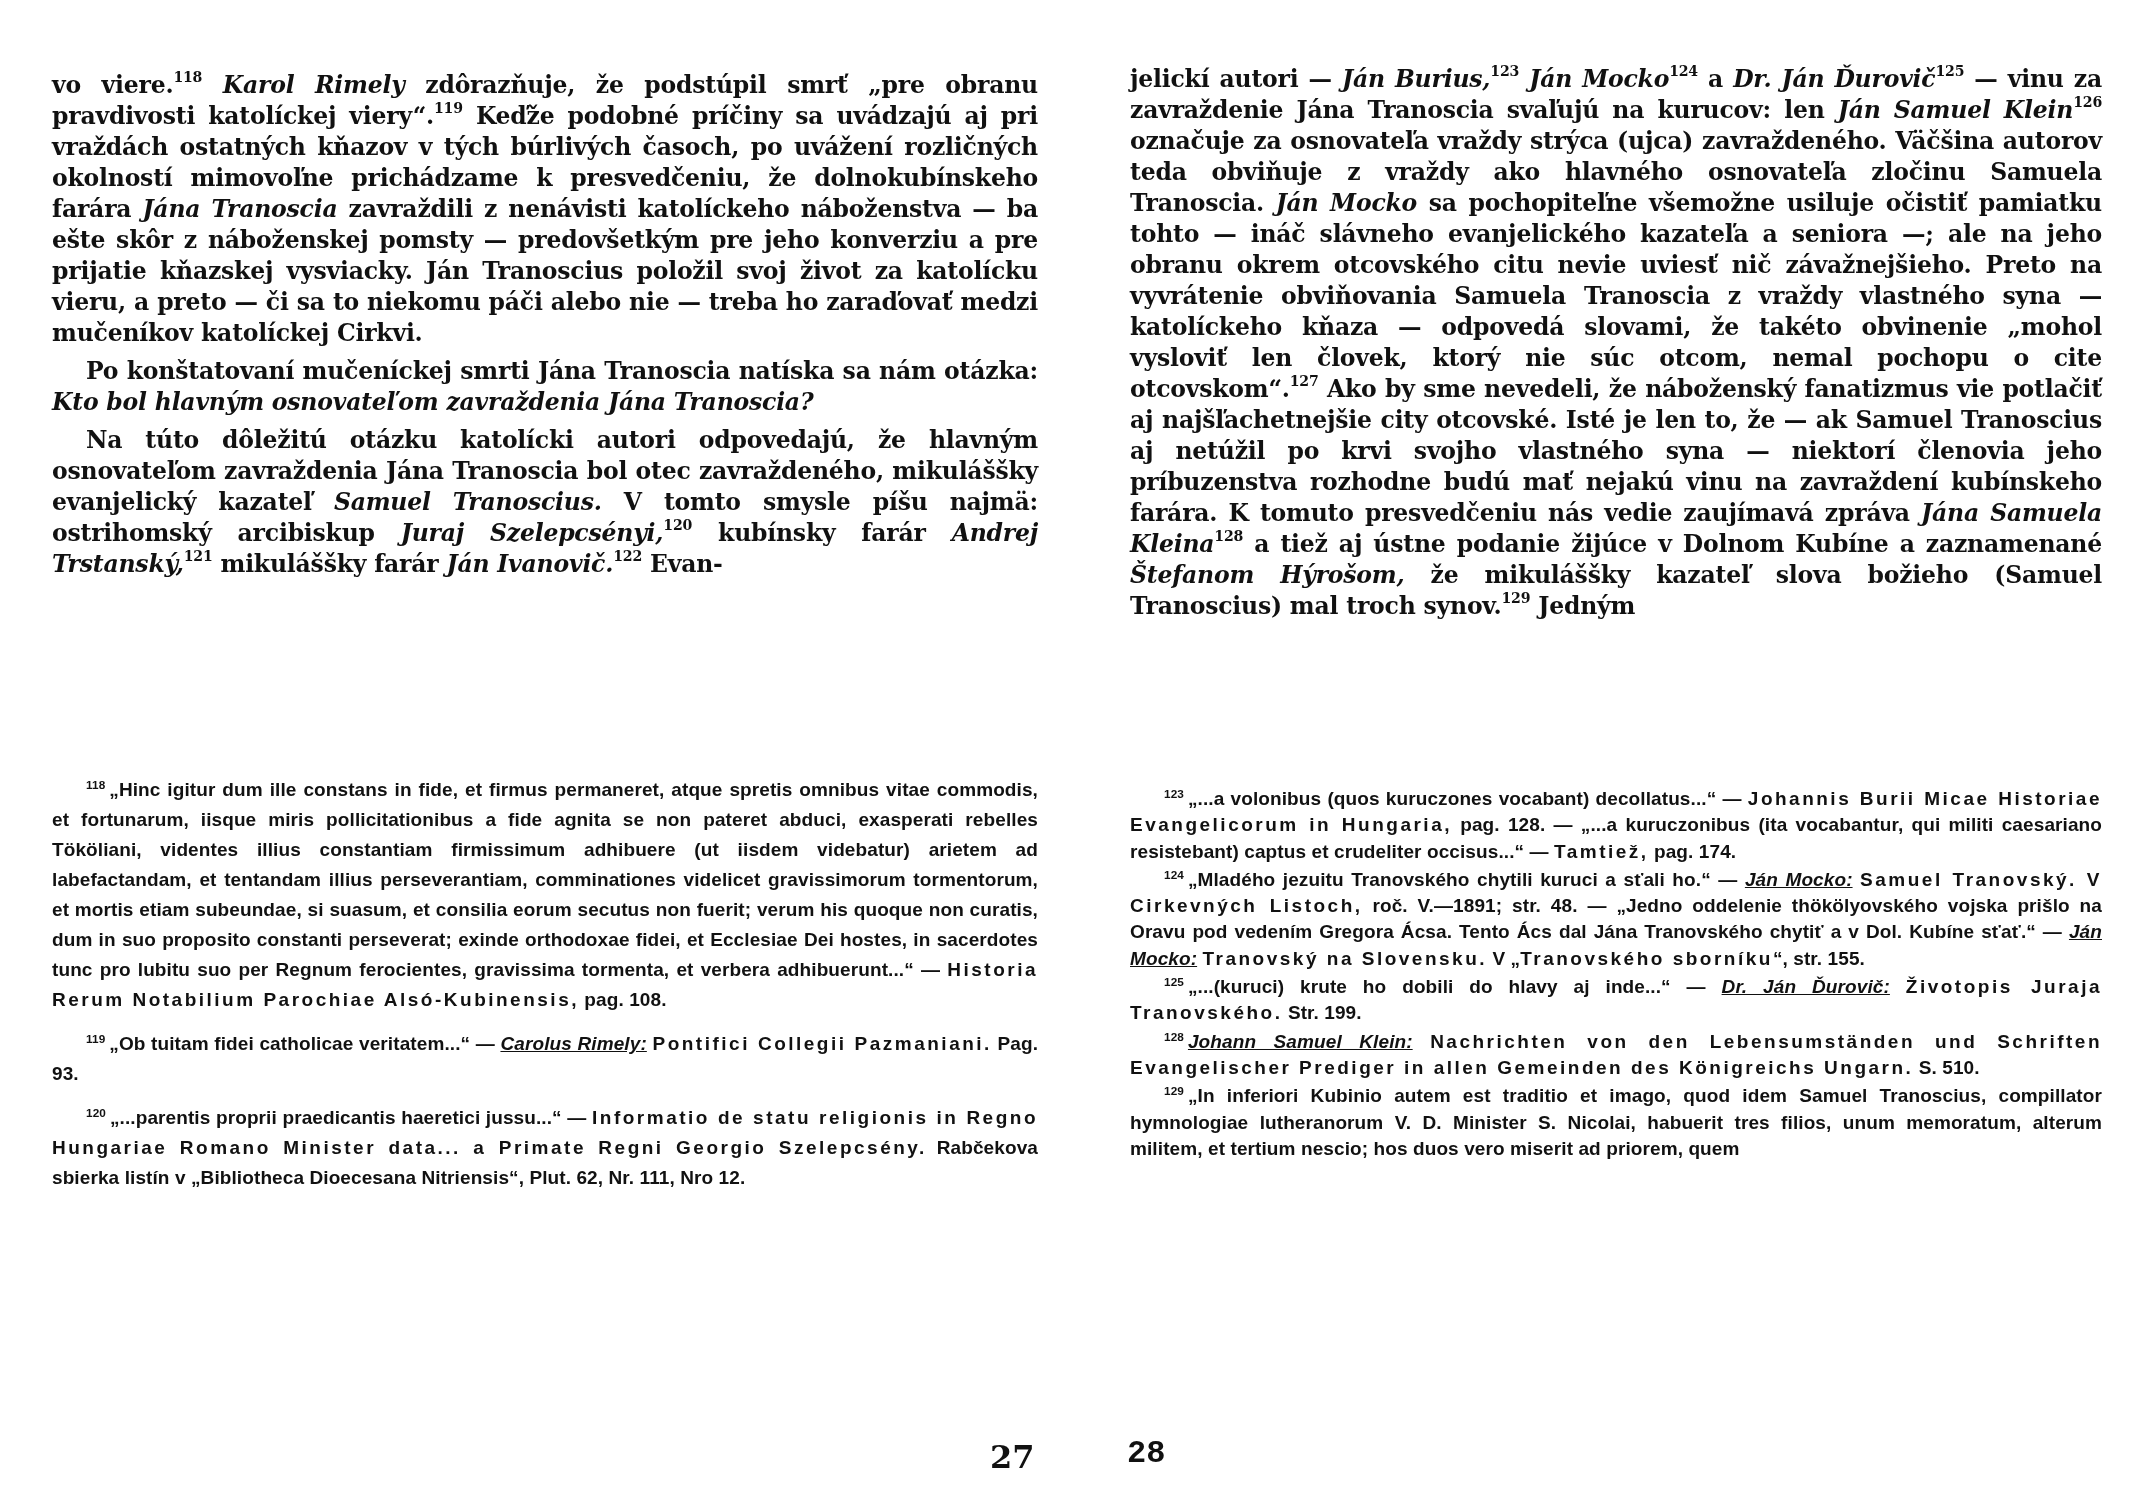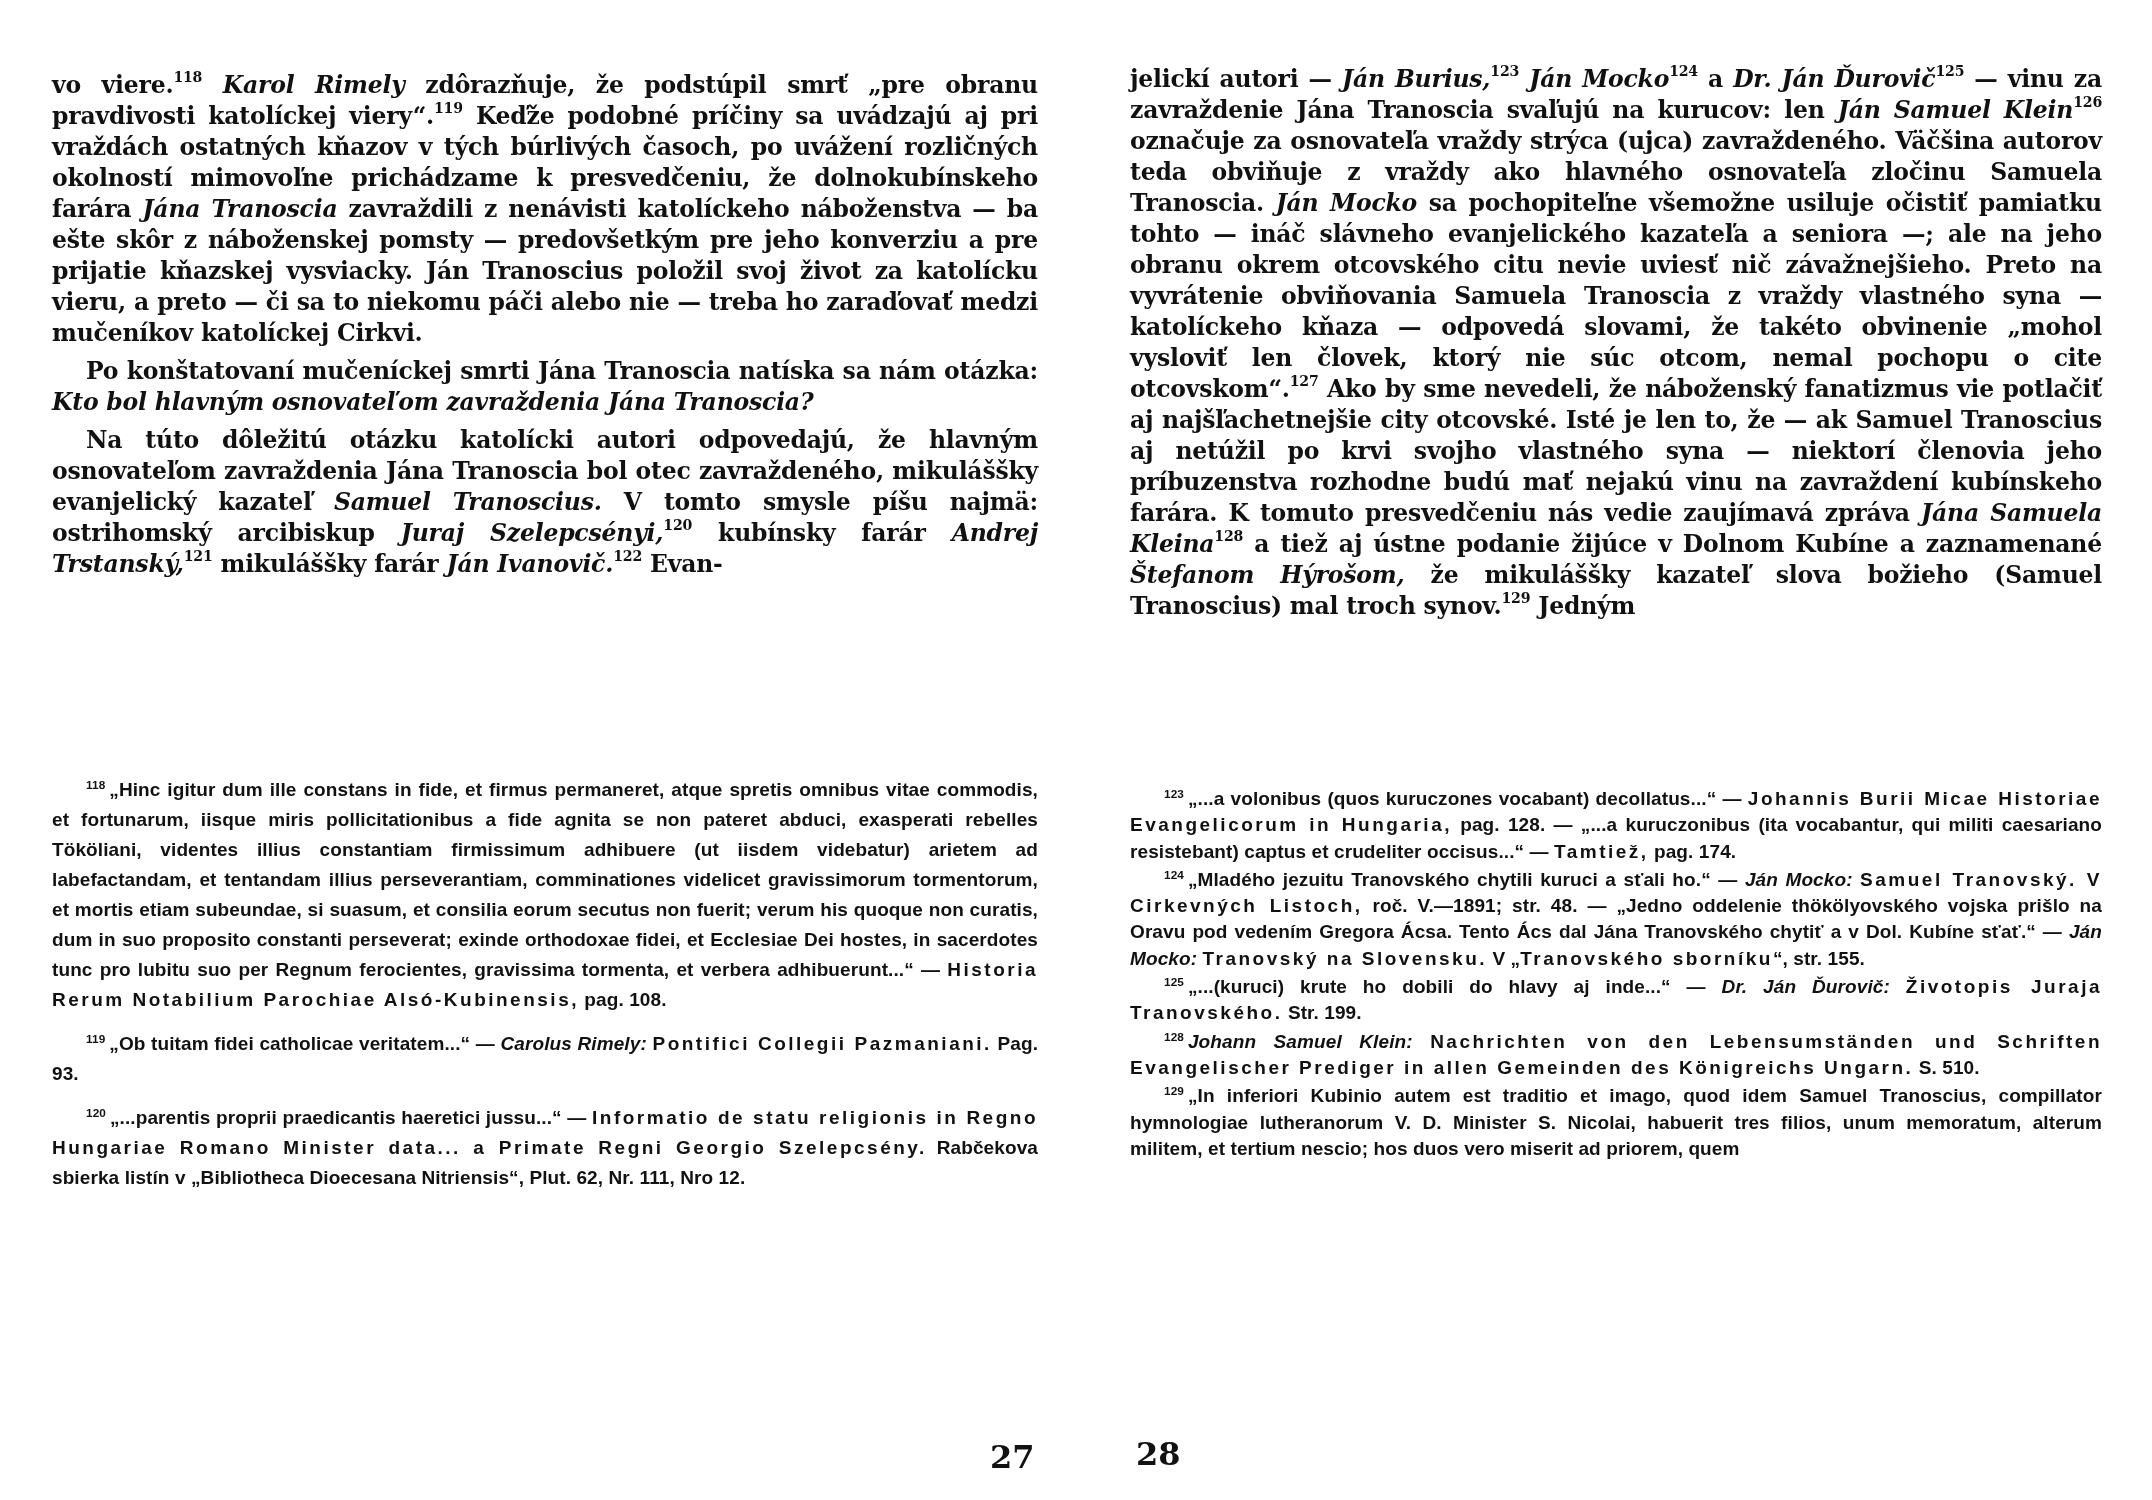--- a/index.html
+++ b/index.html
@@ -28,32 +28,32 @@
     font-weight: bold;
     font-size: 19px;
     text-align: justify;
     letter-spacing: 0.1px;
   }
   .page-left .notes { left: 52px; top: 775px; width: 986px; line-height: 30px; }
   .page-right .notes { left: 54px; top: 786px; width: 972px; line-height: 26.3px; }
   .notes p { margin: 0; text-indent: 34px; }
   .page-left .notes p { margin-bottom: 14px; }
   .page-right .notes p { margin-bottom: 2px; }
-  .notes i { font-style: italic; }
+  .notes i { font-style: italic; text-decoration: underline; }
   .notes .spaced { letter-spacing: 2.5px; }
   .fn-num { font-size: 0.62em; vertical-align: 0.6em; line-height: 0; margin-right: 4px; }
   .page-num {
     position: absolute;
     font-family: "DejaVu Serif", serif;
     font-weight: bold;
     font-size: 32px;
     line-height: 28px;
   }
   .page-left .page-num { left: 990px; top: 1443px; }
-  .page-right .page-num { left: 60px; top: 1440px; }
+  .page-right .page-num { left: 51px; top: 1440px; font-family: Liberation Mono, monospace; }
 </style>
 </head>
 <body>
 
 <div class="page page-left">
   <div class="main">
       <p>vo viere.<sup>118</sup> <i>Karol Rimely</i> zdôrazňuje, že podstúpil smrť „pre obranu pravdivosti katolíckej viery“.<sup>119</sup> Keďže podobné príčiny sa uvádzajú aj pri vraždách ostatných kňazov v tých búrlivých časoch, po uvážení rozličných okolností mimovoľne prichádzame k presvedčeniu, že dolnokubínskeho farára <i>Jána Tranoscia</i> zavraždili z nenávisti katolíckeho náboženstva — ba ešte skôr z náboženskej pomsty — predovšetkým pre jeho konverziu a pre prijatie kňazskej vysviacky. Ján Tranoscius položil svoj život za katolícku vieru, a preto — či sa to niekomu páči alebo nie — treba ho zaraďovať medzi mučeníkov katolíckej Cirkvi.</p>
       <p class="indent">Po konštatovaní mučeníckej smrti Jána Tranoscia natíska sa nám otázka: <i>Kto bol hlavným osnovateľom zavraždenia Jána Tranoscia?</i></p>
       <p class="indent">Na túto dôležitú otázku katolícki autori odpovedajú, že hlavným osnovateľom zavraždenia Jána Tranoscia bol otec zavraždeného, mikuláššky evanjelický kazateľ <i>Samuel Tranoscius.</i> V tomto smysle píšu najmä: ostrihomský arcibiskup <i>Juraj Szelepcsényi,</i><sup>120</sup> kubínsky farár <i>Andrej Trstanský,</i><sup>121</sup> mikuláššky farár <i>Ján Ivanovič.</i><sup>122</sup> Evan-</p>
     </div>

